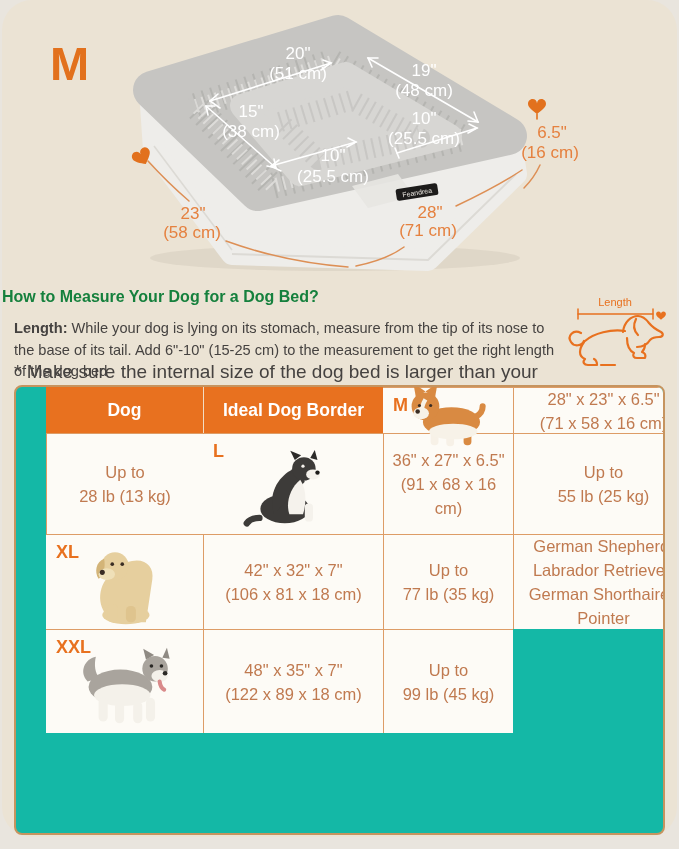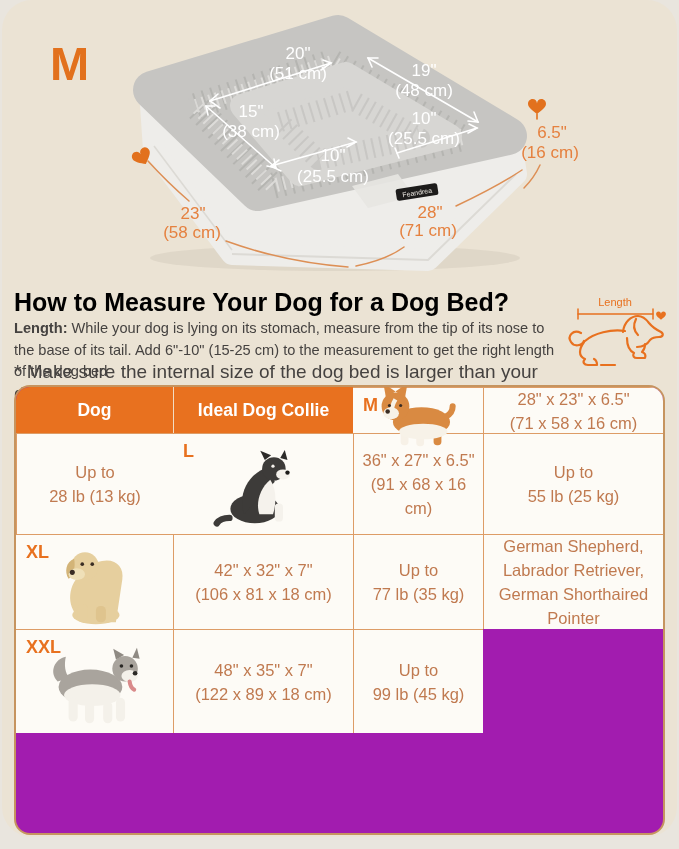--- a/index.html
+++ b/index.html
@@ -19,41 +19,42 @@
     font-size:47px;font-weight:bold;color:#e2711d;letter-spacing:1px;
   }
   .hero-svg{position:absolute;left:0;top:0;width:679px;height:275px;}
   .dim-white{fill:#ffffff;font-size:17px;font-weight:500;text-anchor:middle;}
   .dim-orange{fill:#e5813f;font-size:17px;font-weight:500;text-anchor:middle;}
   .wline{stroke:#ffffff;stroke-width:1.6;fill:none;stroke-linecap:round;}
   .oline{stroke:#dd8f55;stroke-width:1.5;fill:none;stroke-linecap:round;}
   .heart{fill:#e2711d;}
   
   .measure-heading{
-    position:absolute;left:14px;top:288px;width:560px;
-    font-size:25px;font-weight:bold;color:#000000;
+    position:absolute;left:2px;top:288px;width:560px;
+    font-size:16px;font-weight:bold;color:#15803d;
   }
   .measure-body{
     position:absolute;left:14px;top:318px;width:552px;
     font-size:14.6px;line-height:21.5px;color:#454240;
   }
   .measure-body b{font-weight:bold;}
   .measure-note{
     position:absolute;left:14px;top:361px;width:560px;
     font-size:19px;color:#454240;
   }
   .measure-illu{position:absolute;left:565px;top:290px;width:110px;height:92px;}
   
   .size-table{
     position:absolute;left:14px;top:385px;width:651px;height:450px;
-    box-sizing:border-box;border:2px solid #c6945f;border-radius:16px;
-    overflow:hidden;background:#a21caf;
+    box-sizing:border-box;border:2px solid #c6945f;border-radius:8px;
+    overflow:hidden;background:#14b8a6;
     display:grid;
     grid-template-columns:157px 180px 130px 180px;
     grid-template-rows:46px 101px 95px 104px 100px;
+    padding-left:30px;
   }
   .th{
     background:#e8711f;color:#ffffff;font-size:17.5px;font-weight:bold;
     display:flex;align-items:center;justify-content:center;
     border-left:1px solid #f2ddc4;
   }
   .th:first-child{border-left:none;}
   .td{
     background:#fdfbf6;color:#c07a50;font-size:16.5px;line-height:24px;
     display:flex;align-items:center;justify-content:center;text-align:center;
@@ -176,21 +177,21 @@
     <path d="M58,42 c1,-10 8,-16 15,-16 c5,0 8,3 11,7 c4,5 8,7 12,9 c3,2 2,5 -2,5 c-4,0 -7,1 -9,3 c-3,5 -8,7 -13,7"></path>
     <path d="M71,29 c-3,6 -2,12 2,16"></path>
     <path d="M62,48 c0,8 3,13 7,15 c-2,3 0,5 3,5 h8 c1,-3 0,-5 -3,-6 c2,-2 3,-5 3,-8"></path>
     <path d="M36,75 h14"></path>
   </g>
 </svg>
 
 <div class="size-table">
 
   <div class="th">Dog</div>
-  <div class="th">Ideal Dog Collie</div>
+  <div class="th">Ideal Dog Border</div>
 
   <div class="td first">
     <span class="row-letter">M</span>
     <svg class="dog-illu" width="104" height="76" viewBox="0 0 120 84">
       <ellipse cx="64" cy="50" rx="33" ry="17" fill="#d98a42"></ellipse>
       <rect x="40" y="58" width="9" height="19" rx="4" fill="#f7f1e7"></rect>
       <rect x="58" y="60" width="9" height="18" rx="4" fill="#f7f1e7"></rect>
       <rect x="78" y="58" width="9" height="19" rx="4" fill="#d98a42"></rect>
       <ellipse cx="66" cy="61" rx="28" ry="9" fill="#f7f2e8"></ellipse>
       <path d="M92,44 q8,-4 8,-12" stroke="#d98a42" stroke-width="7" fill="none" stroke-linecap="round"></path>

